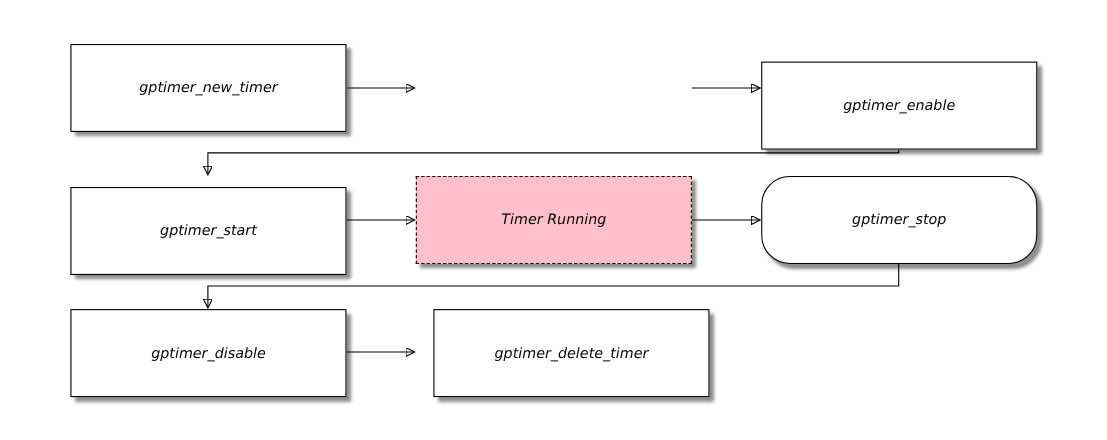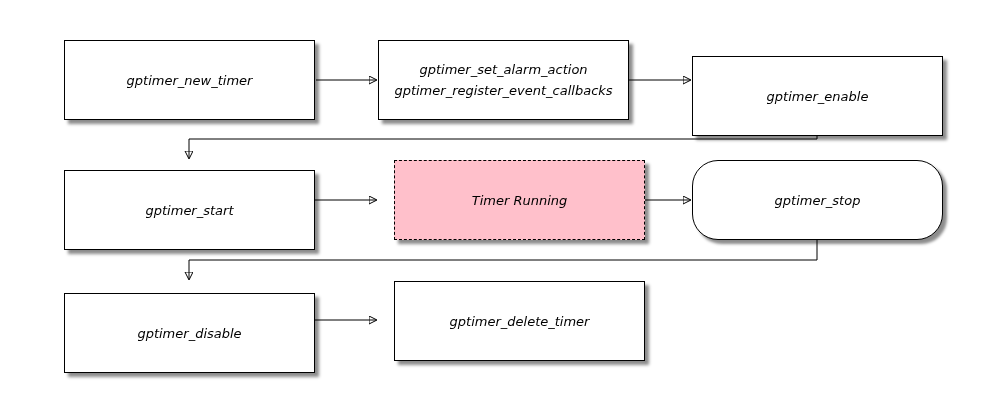--- a/index.html
+++ b/index.html
@@ -44,21 +44,20 @@
     flex-direction: column;
     align-items: center;
     justify-content: center;
     text-align: center;
     font-size: 13px;
     line-height: 21px;
     color: #000000;
   }
   .node--running {
     border: 1.5px dashed #000000;
-    margin-left: 16px;
   }
   .node-label {
     display: block;
     white-space: nowrap;
   }
 </style>
 </head>
 <body>
 
 <div class="canvas">
@@ -75,42 +74,38 @@
     <path d="M315,200 H376" marker-end="url(#arrow)"></path>
     <path d="M629,200 H690" marker-end="url(#arrow)"></path>
     <path d="M817,240 V260 H189 V279" marker-end="url(#arrow)"></path>
     <path d="M315,320 H376" marker-end="url(#arrow)"></path>
   </svg>
 
   <div class="node" style="left:64px; top:40px;">
     <span class="node-label">gptimer_new_timer</span>
   </div>
 
-  <div class="node" style="left:378px; top:40px;">
-    <span class="node-label">gptimer_set_alarm_action</span>
-    <span class="node-label">gptimer_register_event_callbacks</span>
-  </div>
 
   <div class="node" style="left:692px; top:40px;margin-top:16px;">
     <span class="node-label">gptimer_enable</span>
   </div>
 
   <div class="node" style="left:64px; top:170px;">
     <span class="node-label">gptimer_start</span>
   </div>
 
   <div class="node node--running" style="left: 378px; top: 160px; background-color: rgb(255, 192, 203);">
     <span class="node-label">Timer Running</span>
   </div>
 
   <div class="node" style="left:692px; top:160px;border-radius:26px;">
     <span class="node-label">gptimer_stop</span>
   </div>
 
-  <div class="node" style="left:64px; top:281px;margin-top:12px;">
+  <div class="node" style="left:64px; top:281px;">
     <span class="node-label">gptimer_disable</span>
   </div>
 
   <div class="node" style="left:378px; top:281px;margin-left:16px;">
     <span class="node-label">gptimer_delete_timer</span>
   </div>
 
 </div>
 
 </body></html>

